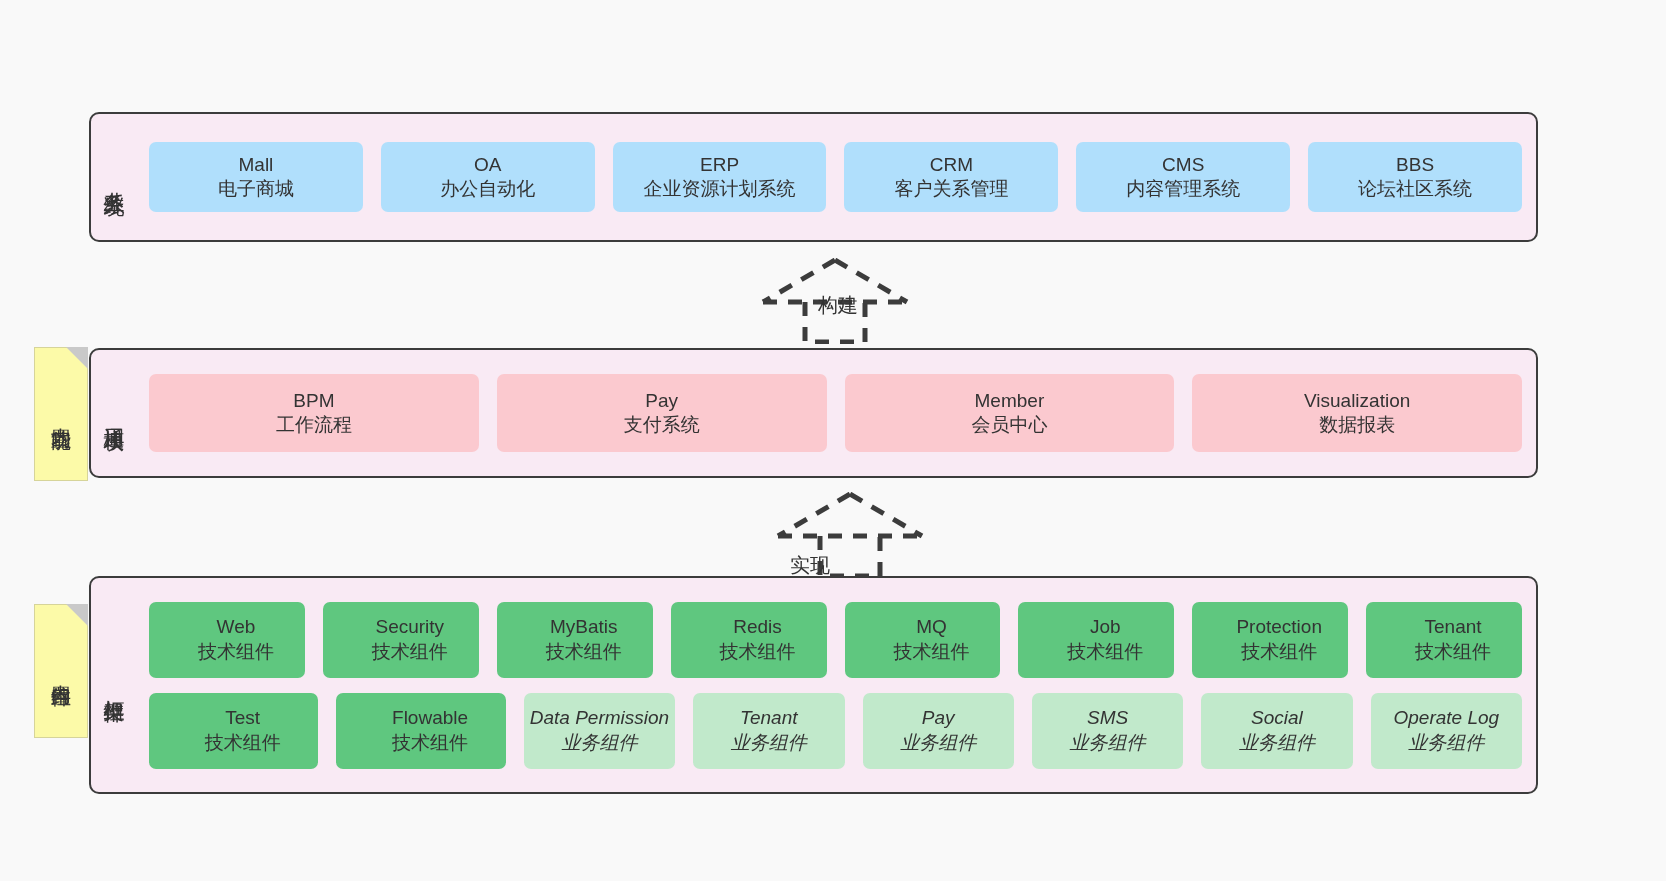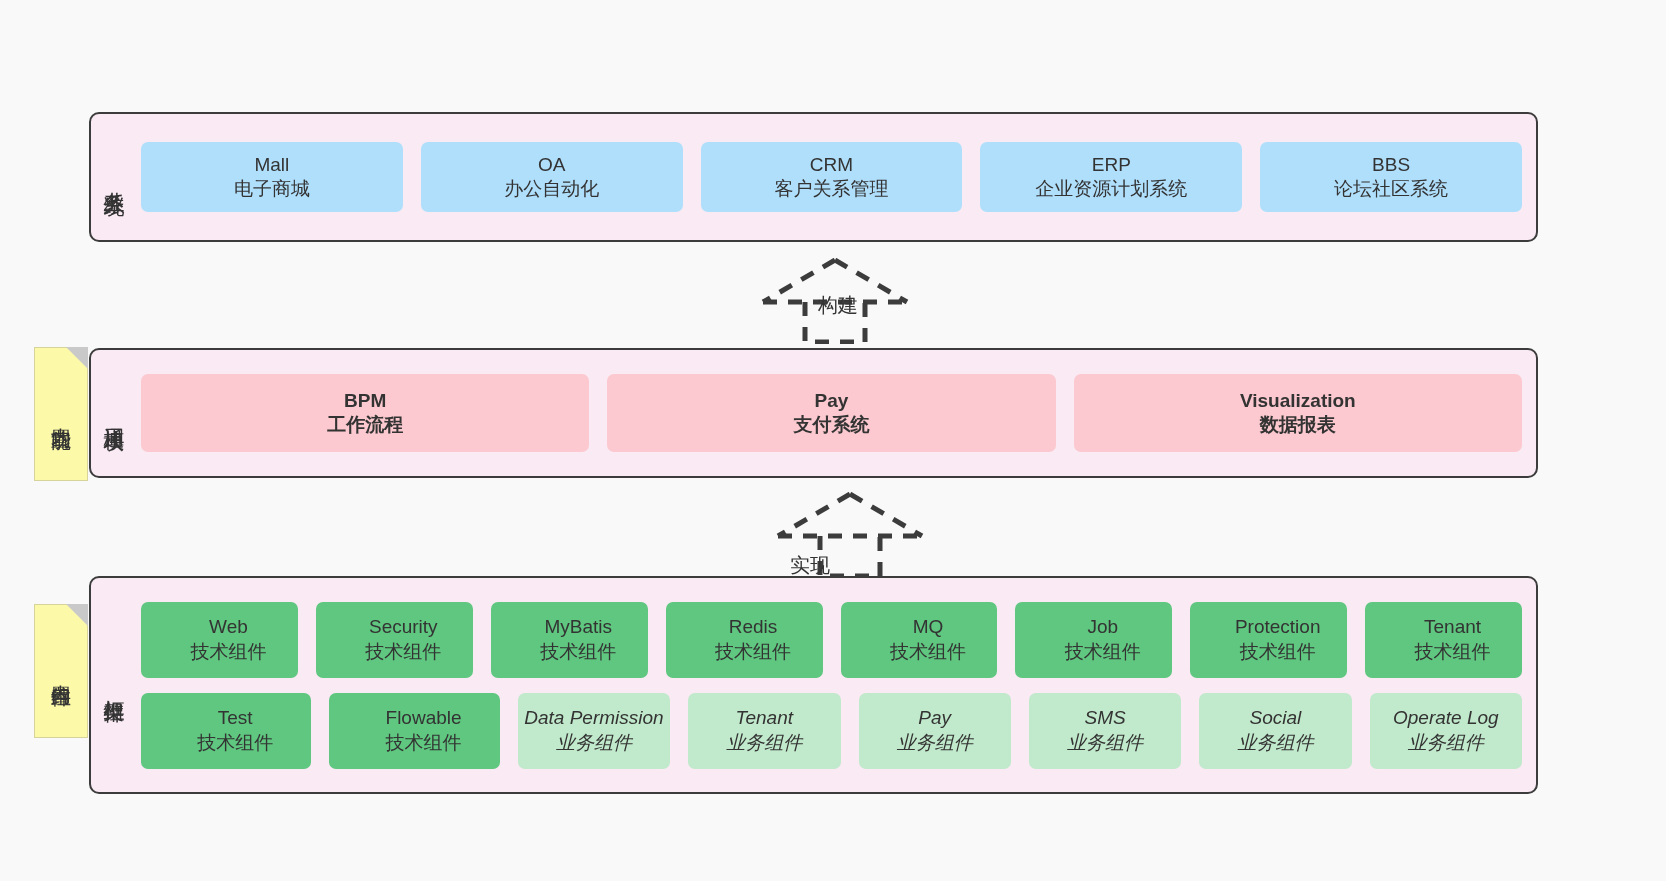--- a/index.html
+++ b/index.html
@@ -53,20 +53,21 @@
     display: flex;
     flex-direction: column;
     justify-content: center;
     gap: 12px;
     padding: 0 14px 0 4px;
   }
   .row {
     display: flex;
     flex-direction: row;
     gap: 18px;
+    margin-left: 8px;
   }
   .card {
     flex: 1 1 0;
     border-radius: 7px;
     display: flex;
     flex-direction: column;
     align-items: center;
     justify-content: center;
     text-align: center;
     font-size: 19px;
@@ -75,21 +76,21 @@
     box-sizing: border-box;
     padding: 4px 6px;
     user-select: none;
   }
   .card .l1 { display: block; }
   .card .l2 { display: block; }
 
   
   .c-blue       { background: #b0dffc; }
   .c-red        { background: #f4686e; }
-  .c-pink       { background: #fbc9cf; font-weight: bold; }
+  .c-pink       { background: #fbc9cf; }
   .c-green      { background: #5fc77f; padding-left: 24px; }
   .c-lightgreen { background: #c1e9cb; font-style: italic; }
 
   
   #layer-business  { left: 89px;  top: 112px; width: 1449px; height: 130px; }
   #layer-business .row .card { height: 70px; }
 
   #layer-common    { left: 89px;  top: 348px; width: 1449px; height: 130px; }
   #layer-common .row .card { height: 78px; }
 
@@ -155,26 +156,30 @@
       <div class="row">
         <div class="card c-blue">
           <span class="l1">Mall</span>
           <span class="l2">电子商城</span>
         </div>
         <div class="card c-blue">
           <span class="l1">OA</span>
           <span class="l2">办公自动化</span>
         </div>
         <div class="card c-blue">
+          <span class="l1">ERP</span>
+          <span class="l2">企业资源计划系统</span>
+        </div>
+        <div class="card c-blue">
           <span class="l1">CRM</span>
           <span class="l2">客户关系管理</span>
         </div>
         <div class="card c-blue">
-          <span class="l1">ERP</span>
-          <span class="l2">企业资源计划系统</span>
+          <span class="l1">CMS</span>
+          <span class="l2">内容管理系统</span>
         </div>
         <div class="card c-blue">
           <span class="l1">BBS</span>
           <span class="l2">论坛社区系统</span>
         </div>
       </div>
     </div>
   </div>
 
   <svg class="arrow" id="arrow-build" viewBox="0 0 160 86">
@@ -194,20 +199,24 @@
       <div class="row">
         <div class="card c-pink">
           <span class="l1">BPM</span>
           <span class="l2">工作流程</span>
         </div>
         <div class="card c-pink">
           <span class="l1">Pay</span>
           <span class="l2">支付系统</span>
         </div>
         <div class="card c-pink">
+          <span class="l1">Member</span>
+          <span class="l2">会员中心</span>
+        </div>
+        <div class="card c-pink">
           <span class="l1">Visualization</span>
           <span class="l2">数据报表</span>
         </div>
       </div>
     </div>
   </div>
 
   <svg class="arrow" id="arrow-impl" viewBox="0 0 160 86">
     <polyline points="80,2 152,44" fill="none" stroke="#3c3c3c" stroke-width="5" stroke-dasharray="14,11"></polyline>
     <polyline points="80,2 8,44" fill="none" stroke="#3c3c3c" stroke-width="5" stroke-dasharray="14,11"></polyline>

